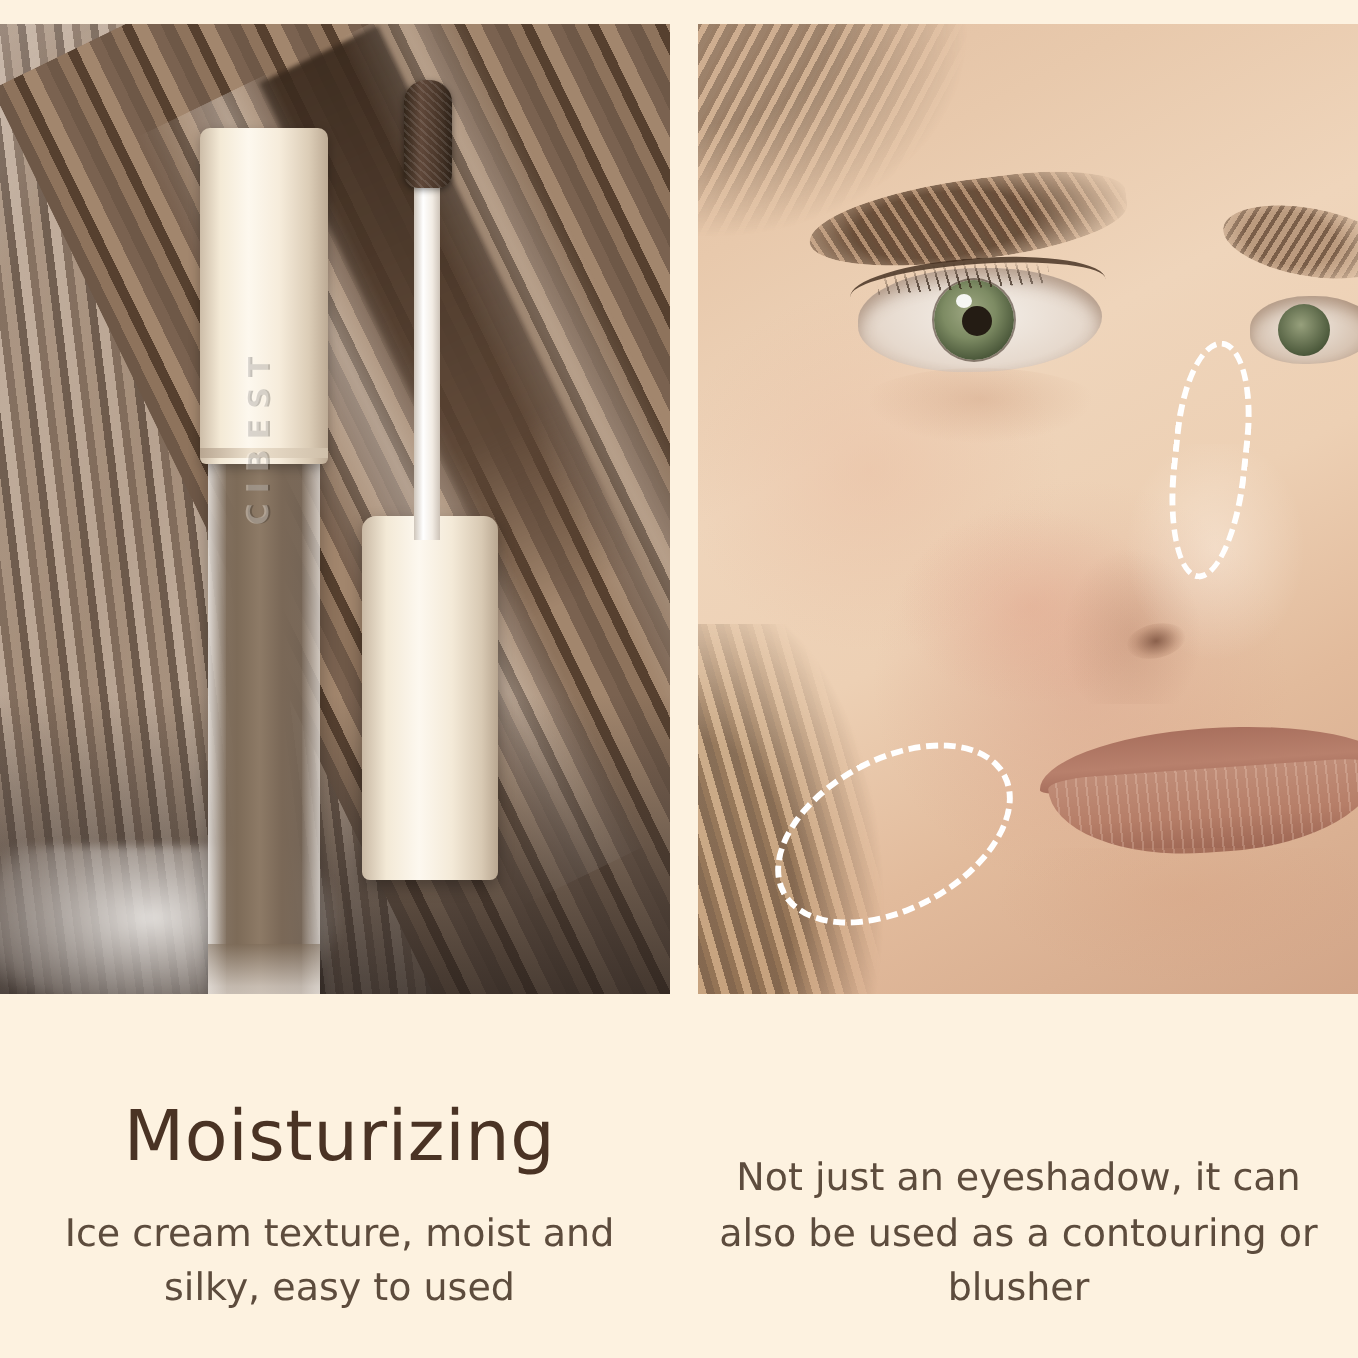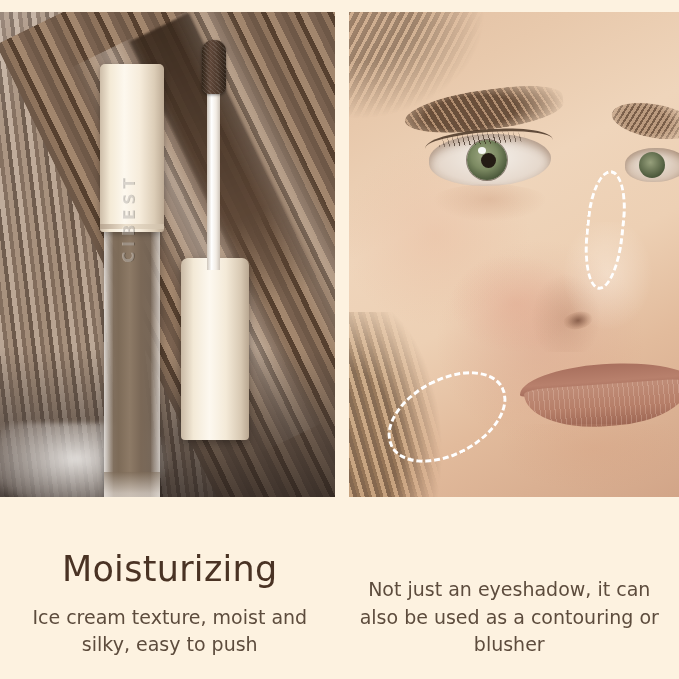--- a/index.html
+++ b/index.html
@@ -356,20 +356,20 @@
       <div class="chin"></div>
 
       <div class="dash-temple"></div>
       <div class="dash-cheek"></div>
     </div>
   </div>
 
   <div class="captions">
     <div class="cap cap-left">
       <div class="cap-title">Moisturizing</div>
-      <div class="cap-body">Ice cream texture, moist and silky, easy to push</div>
+      <div class="cap-body">Ice cream texture, moist and silky, easy to used</div>
     </div>
     <div class="cap cap-right">
       <div class="cap-body">Not just an eyeshadow, it can also be used as a contouring or blusher</div>
     </div>
   </div>
 
 </div>
 
 </body></html>

